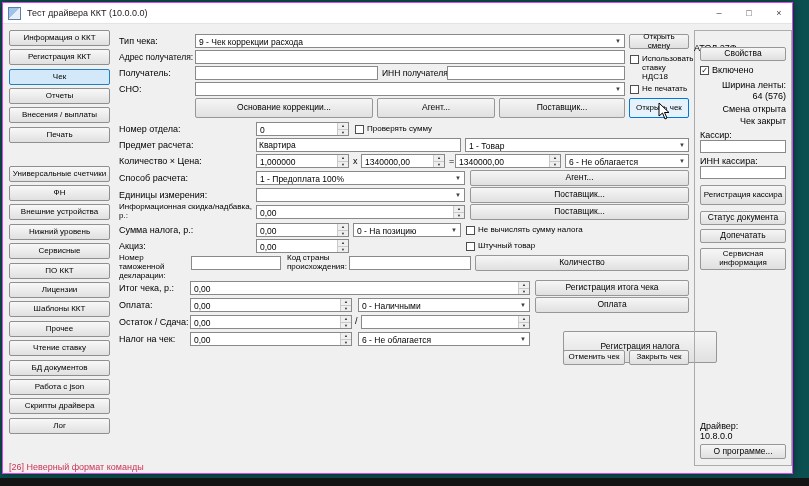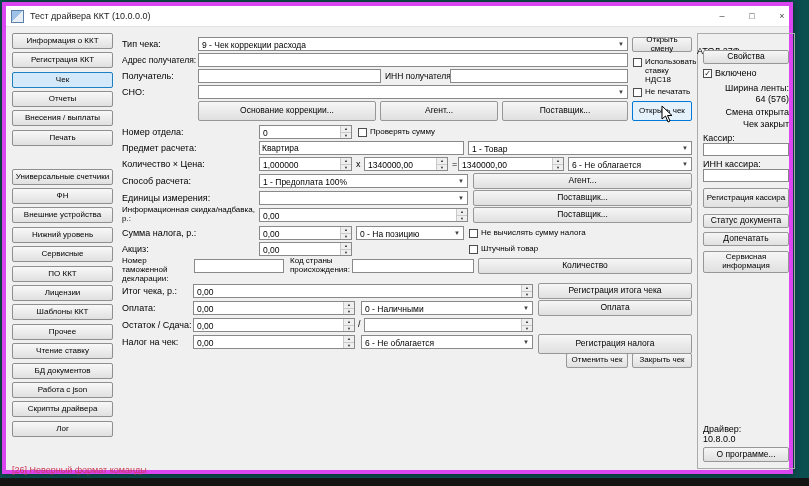--- a/index.html
+++ b/index.html
@@ -5,21 +5,21 @@
   * { box-sizing: border-box; margin: 0; padding: 0; }
   html,body { width:809px; height:486px; }
   body {
     position:relative; overflow:hidden;
     background:#0c4f50;
     font-family:"Liberation Sans", sans-serif;
     -webkit-font-smoothing:antialiased;
   }
   .window {
     position:absolute; left:2px; top:2px; width:791px; height:472px;
-    background:#f0f0f0; border:4px solid #d946ef;
+    background:#f0f0f0; border:1px solid #d946ef;
     box-shadow:0 0 8px rgba(0,0,0,.45);
   }
   .titlebar { position:absolute; left:0; top:0; right:0; height:21px; background:#ffffff; border-bottom:1px solid #e3e3e3; }
   .app-icon { position:absolute; left:5px; top:4px; width:13px; height:13px; border:1px solid #5a7fa8; background:linear-gradient(135deg,#9fc3e8 0 50%,#e8eef5 50% 100%); }
   .title-text { position:absolute; left:24px; top:5px; font-size:9px; color:#222; white-space:nowrap; }
   .winbtn { position:absolute; top:0; width:30px; height:21px; font-size:9px; text-align:center; line-height:21px; color:#444; }
   .lbl { position:absolute; font-size:9px; color:#000; white-space:nowrap; }
   .lbl.small { font-size:8px; white-space:normal; line-height:1.15; }
   .inp { position:absolute; height:14px; background:#fff; border:1px solid #898989; font-size:8.5px; padding:0 2px; font-family:inherit; color:#000; outline:none; }
   .combo, .spin { position:absolute; height:14px; background:#fff; border:1px solid #898989;text-decoration:underline; }
@@ -262,21 +262,21 @@
     <span class="tx">0,00</span>
     <span class="sar">
         <span>▲</span>
         <span>▼</span>
       </span>
   </div>
   <div class="combo" style="left:355px;top:329px;width:172px">
     <span class="tx">6 - Не облагается</span>
     <span class="ar">▼</span>
   </div>
-  <div class="btn" style="left:532px;top:328px;width:154px;height:20px">Регистрация налога</div>
+  <div class="btn" style="left:560px;top:328px;width:154px;height:32px">Регистрация налога</div>
 
   <div class="btn" style="left:560px;top:347px;width:62px;height:15px;font-size:8px">Отменить чек</div>
   <div class="btn" style="left:626px;top:347px;width:60px;height:15px;font-size:8px">Закрыть чек</div>
 
   <div class="grp" style="left:691px;top:27px;width:98px;height:436px"></div>
   <div class="lbl" style="left:691px;top:40px;width:86px;text-align:left;white-space:nowrap">АТОЛ 27Ф</div>
   <div class="btn" style="left:697px;top:44px;width:86px;height:14px">Свойства</div>
   <div class="chk" style="left:697px;top:62px;font-size:9px">
     <span class="bx">✓</span>
     <span>Включено</span>

